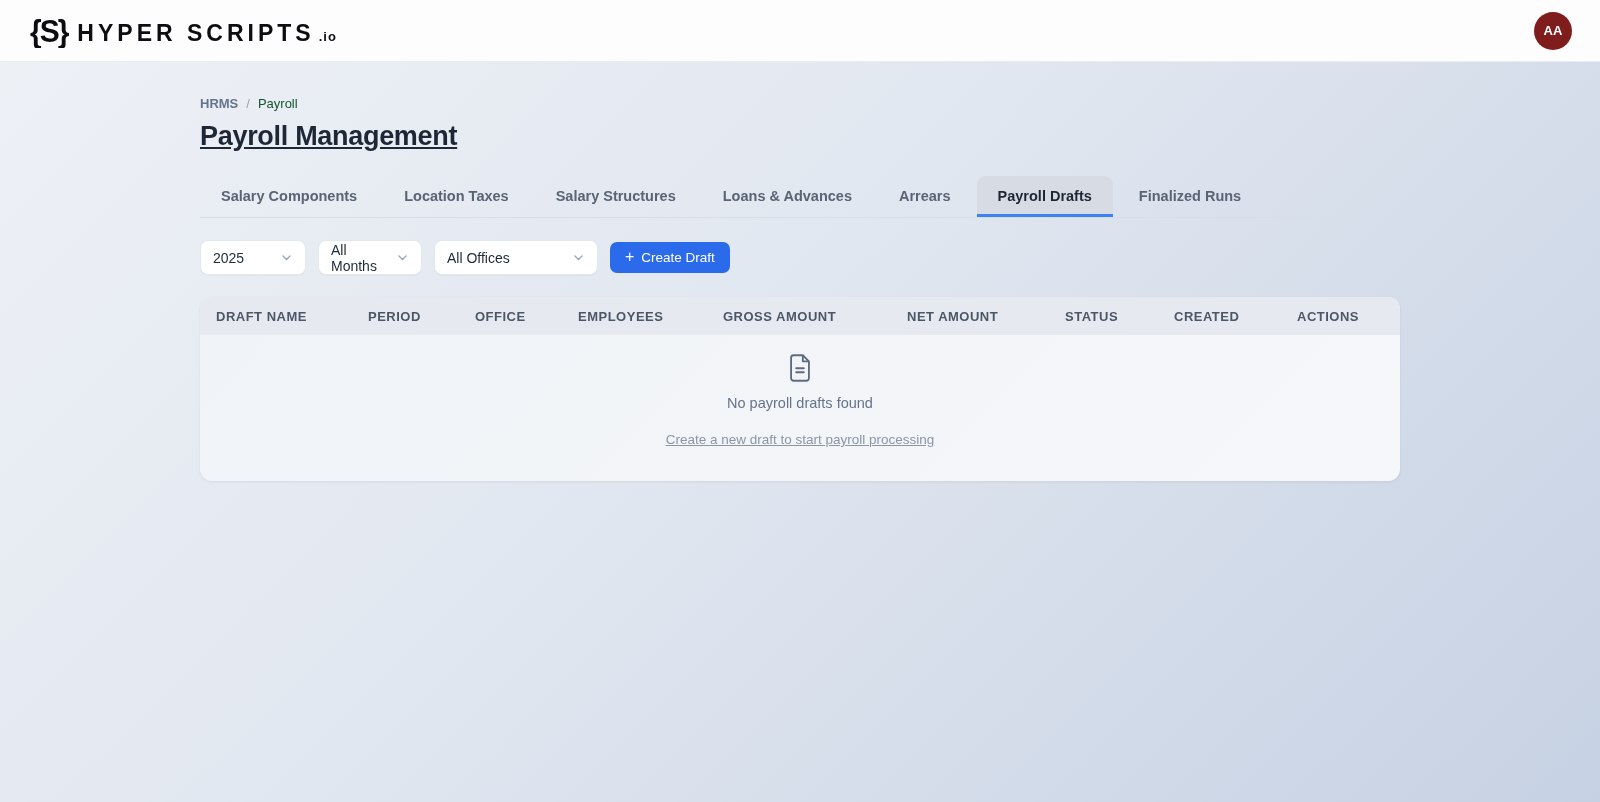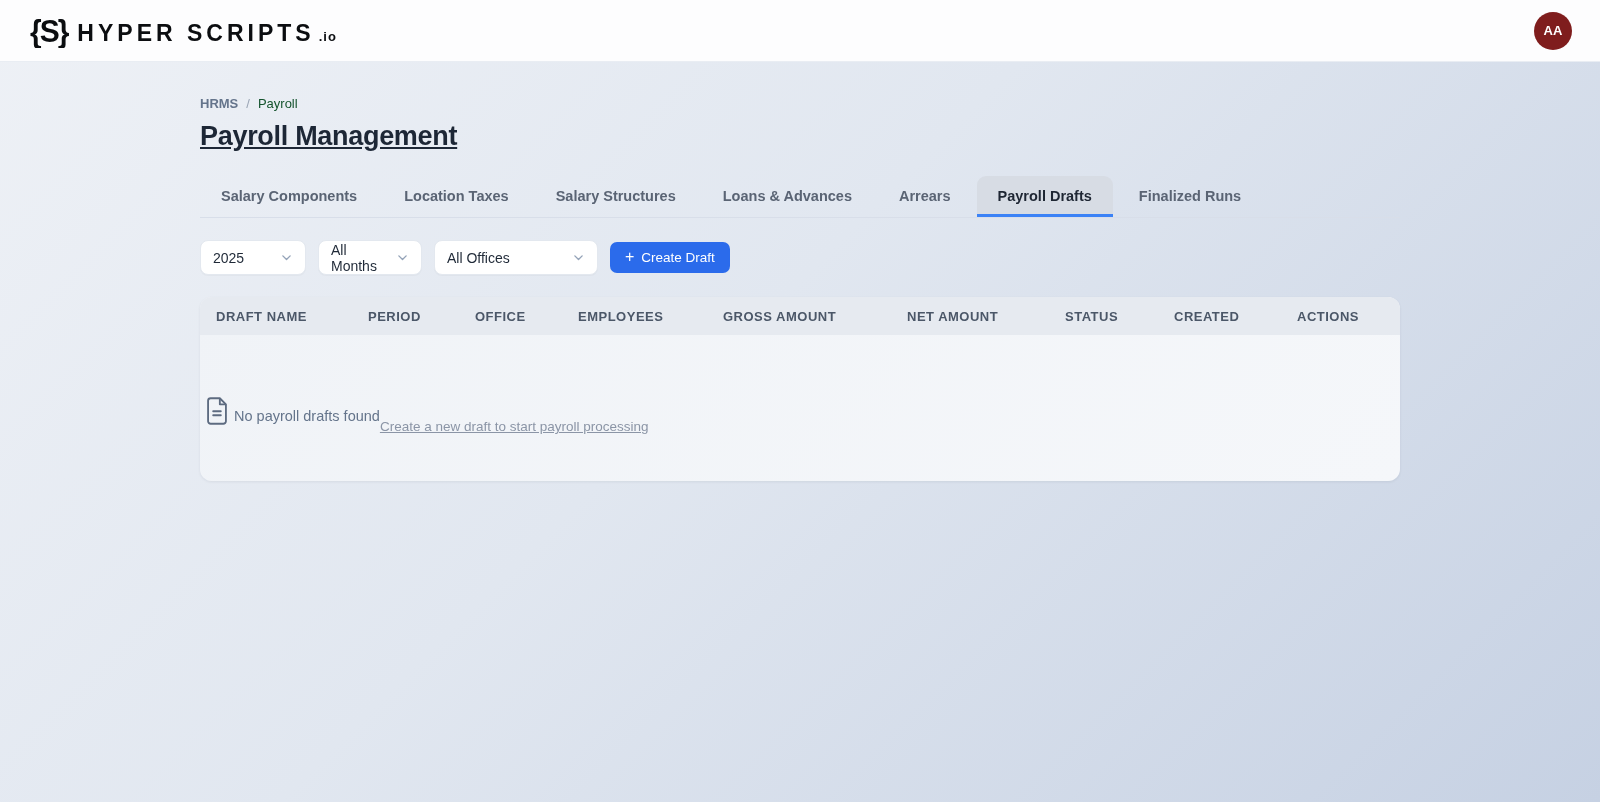--- a/index.html
+++ b/index.html
@@ -85,21 +85,21 @@
     background:#e6eaf0; height:38px;
     display:grid;
     grid-template-columns:152px 107px 103px 145px 184px 158px 109px 123px 1fr;
     align-items:center; padding-left:16px;
   }
   .th {
     font-size:13px; font-weight:700; color:#4b5768; letter-spacing:.5px;
     text-transform:uppercase; white-space:nowrap;
   }
   .tbody {
-    height:146px; display:flex; align-items:center;
+    height:146px; display:flex; flex-direction:column; align-items:center;
     padding-top:16px;
   }
   .empty-icon { margin-bottom:6px; }
   .empty-title { font-size:14.5px; color:#64748b; }
   .empty-subtitle { margin-top:21px; font-size:13.5px; color:#8b95a6;text-decoration:underline; }
 </style>
 </head>
 <body>
 
 <header class="topbar">

